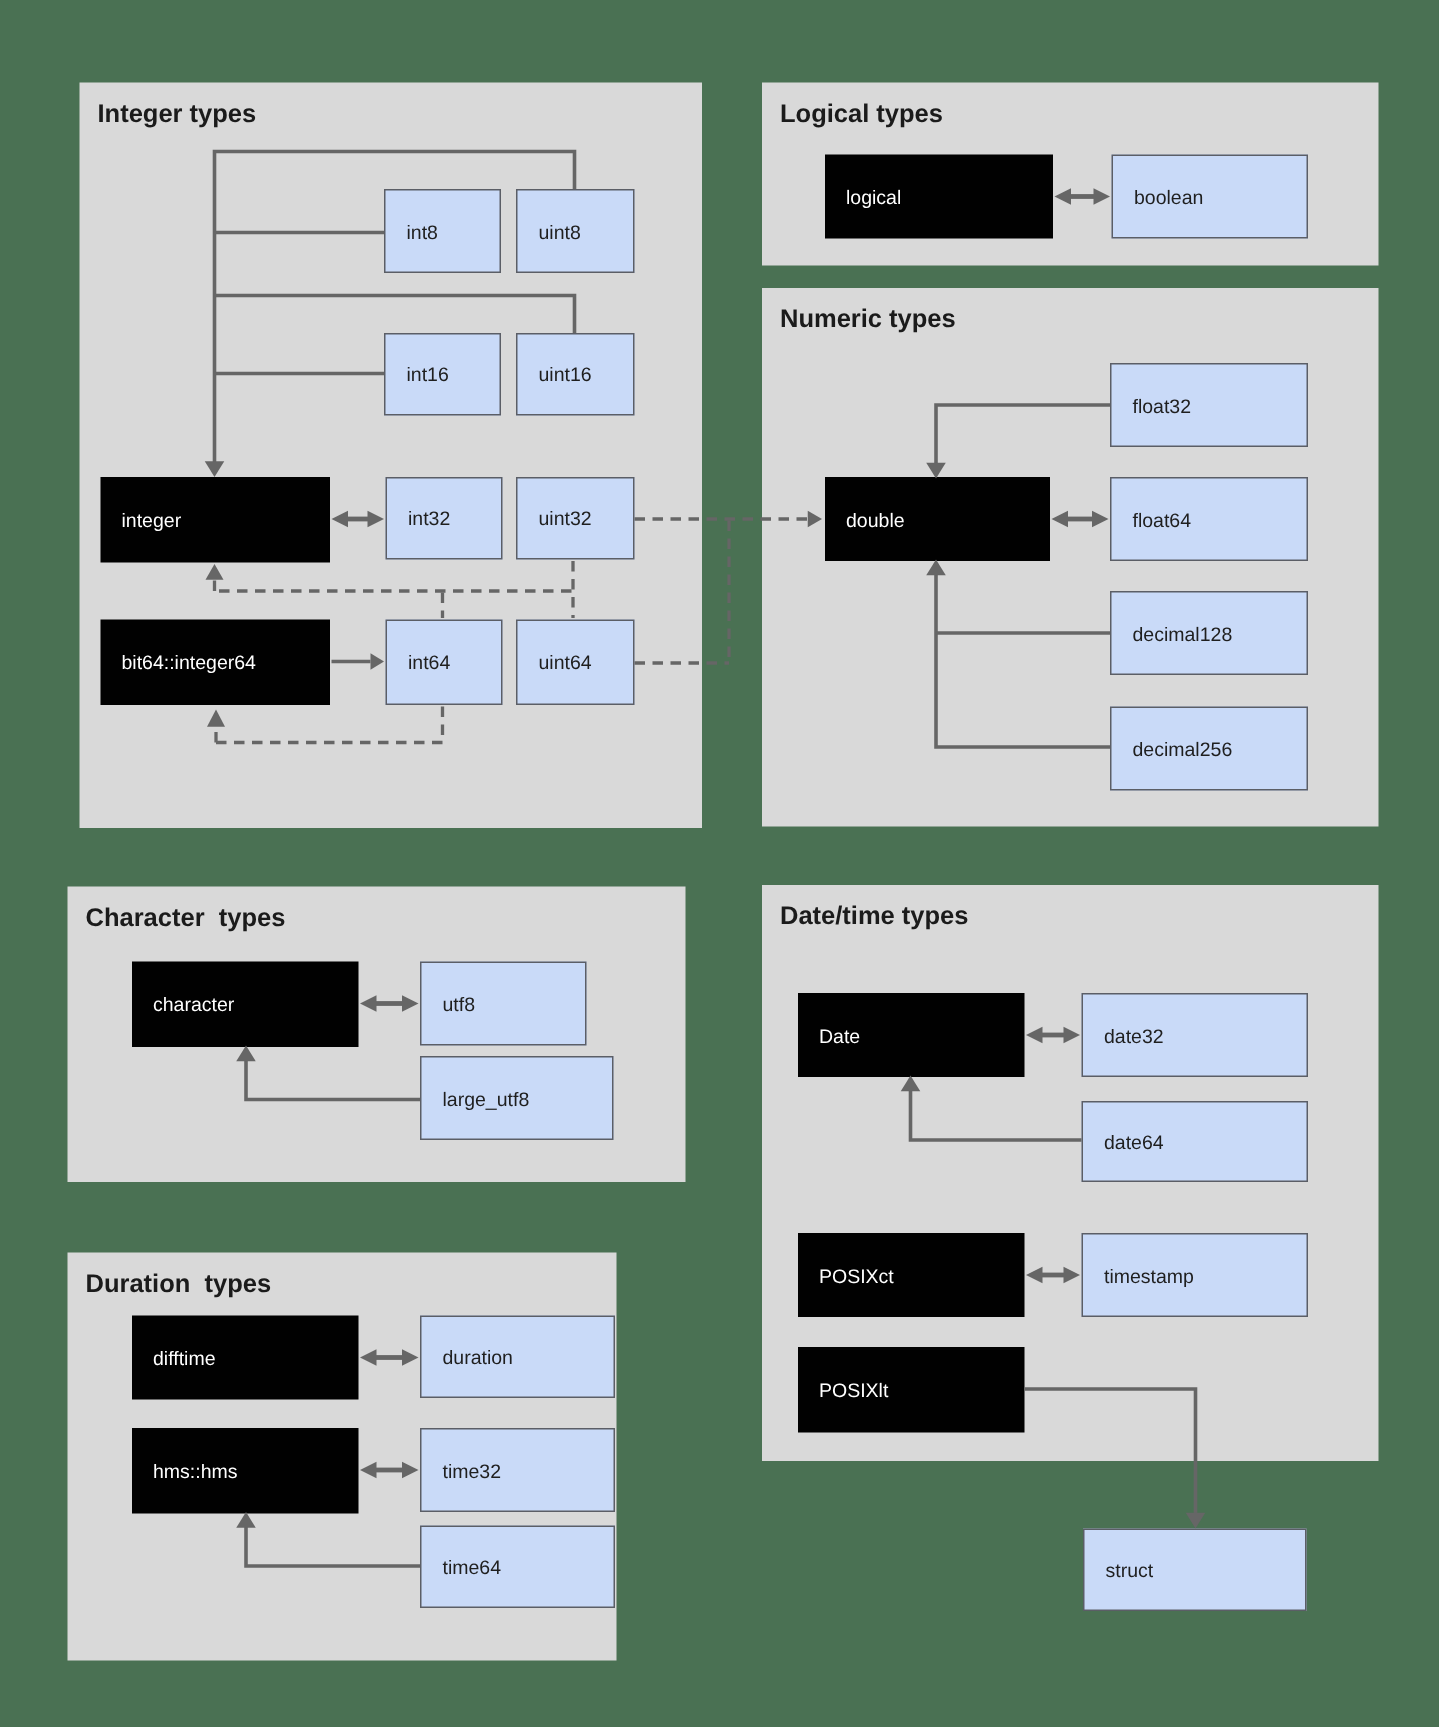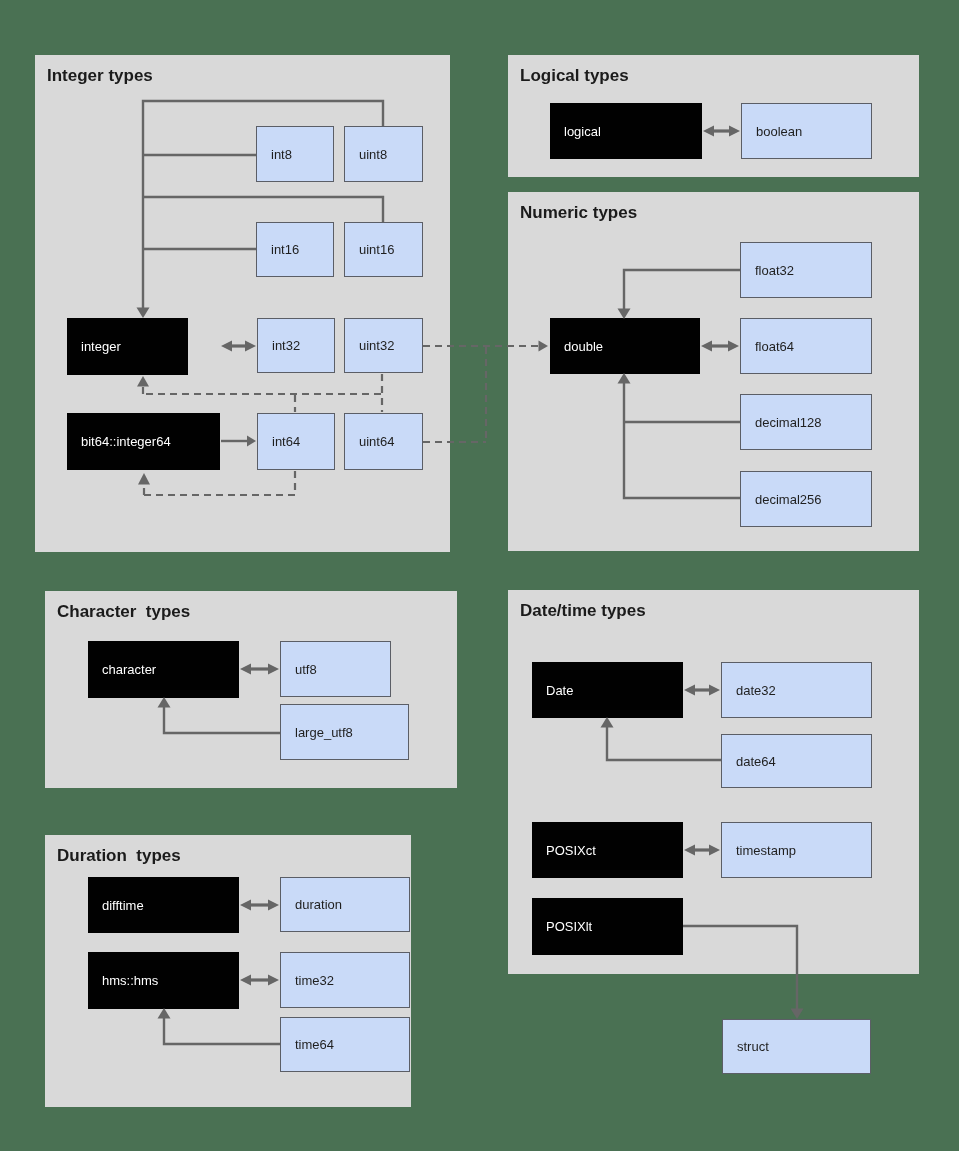--- a/index.html
+++ b/index.html
@@ -17,21 +17,21 @@
   .ln{stroke:var(--line,#666);fill:none;stroke-width:2.4px;}
   .ln2{stroke:var(--line,#666);fill:none;stroke-width:3.2px;}
   .dsh{stroke:var(--line,#666);fill:none;stroke-width:2.2px;stroke-dasharray:7 5;}
   .hd{fill:var(--line,#666);stroke:none;}
 </style>
 </head>
 <body>
 
 <div id="stage">
 
-  <div class="panel" style="left:35px;top:55px;width:415px;height:497px;">
+  <div class="panel" style="left:53px;top:55px;width:415px;height:497px;">
     <div class="ptitle">Integer types</div>
   </div>
   <div class="panel" style="left:508px;top:55px;width:411px;height:122px;">
     <div class="ptitle">Logical types</div>
   </div>
   <div class="panel" style="left:508px;top:192px;width:411px;height:359px;">
     <div class="ptitle">Numeric types</div>
   </div>
   <div class="panel" style="left:45px;top:591px;width:412px;height:197px;">
     <div class="ptitle">Character  types</div>
@@ -40,21 +40,21 @@
     <div class="ptitle">Date/time types</div>
   </div>
   <div class="panel" style="left:45px;top:823px;width:366px;height:272px;margin-top:12px;">
     <div class="ptitle">Duration  types</div>
   </div>
 
   <div class="node a" style="left:256px;top:126px;width:78px;height:56px;">int8</div>
   <div class="node a" style="left:344px;top:126px;width:79px;height:56px;">uint8</div>
   <div class="node a" style="left:256px;top:222px;width:78px;height:55px;">int16</div>
   <div class="node a" style="left:344px;top:222px;width:79px;height:55px;">uint16</div>
-  <div class="node r" style="left:67px;top:318px;width:121px;height:57px;">integer</div>
+  <div class="node r" style="left:67px;top:318px;width:153px;height:57px;">integer</div>
   <div class="node a" style="left:257px;top:318px;width:78px;height:55px;">int32</div>
   <div class="node a" style="left:344px;top:318px;width:79px;height:55px;">uint32</div>
   <div class="node r" style="left:67px;top:413px;width:153px;height:57px;">bit64::integer64</div>
   <div class="node a" style="left:257px;top:413px;width:78px;height:57px;">int64</div>
   <div class="node a" style="left:344px;top:413px;width:79px;height:57px;">uint64</div>
 
   <div class="node r" style="left:550px;top:103px;width:152px;height:56px;">logical</div>
   <div class="node a" style="left:741px;top:103px;width:131px;height:56px;">boolean</div>
 
   <div class="node a" style="left:740px;top:242px;width:132px;height:56px;">float32</div>

